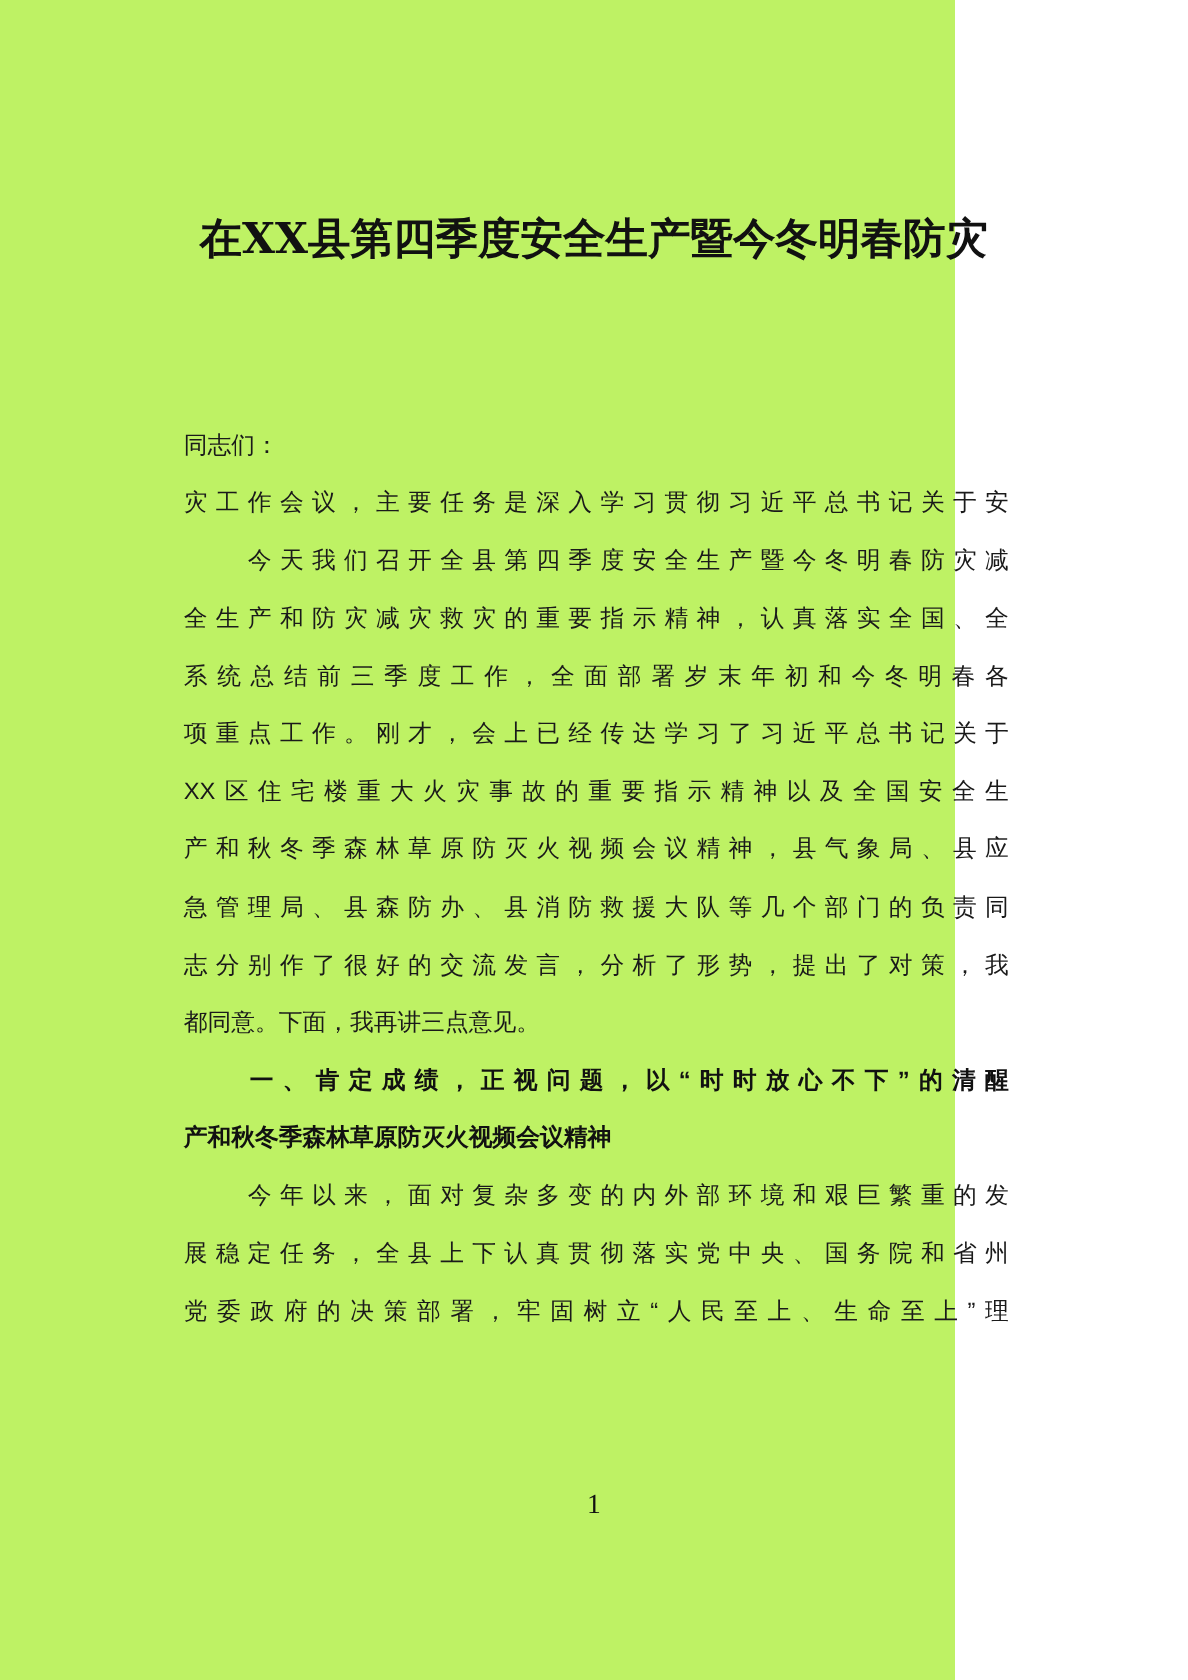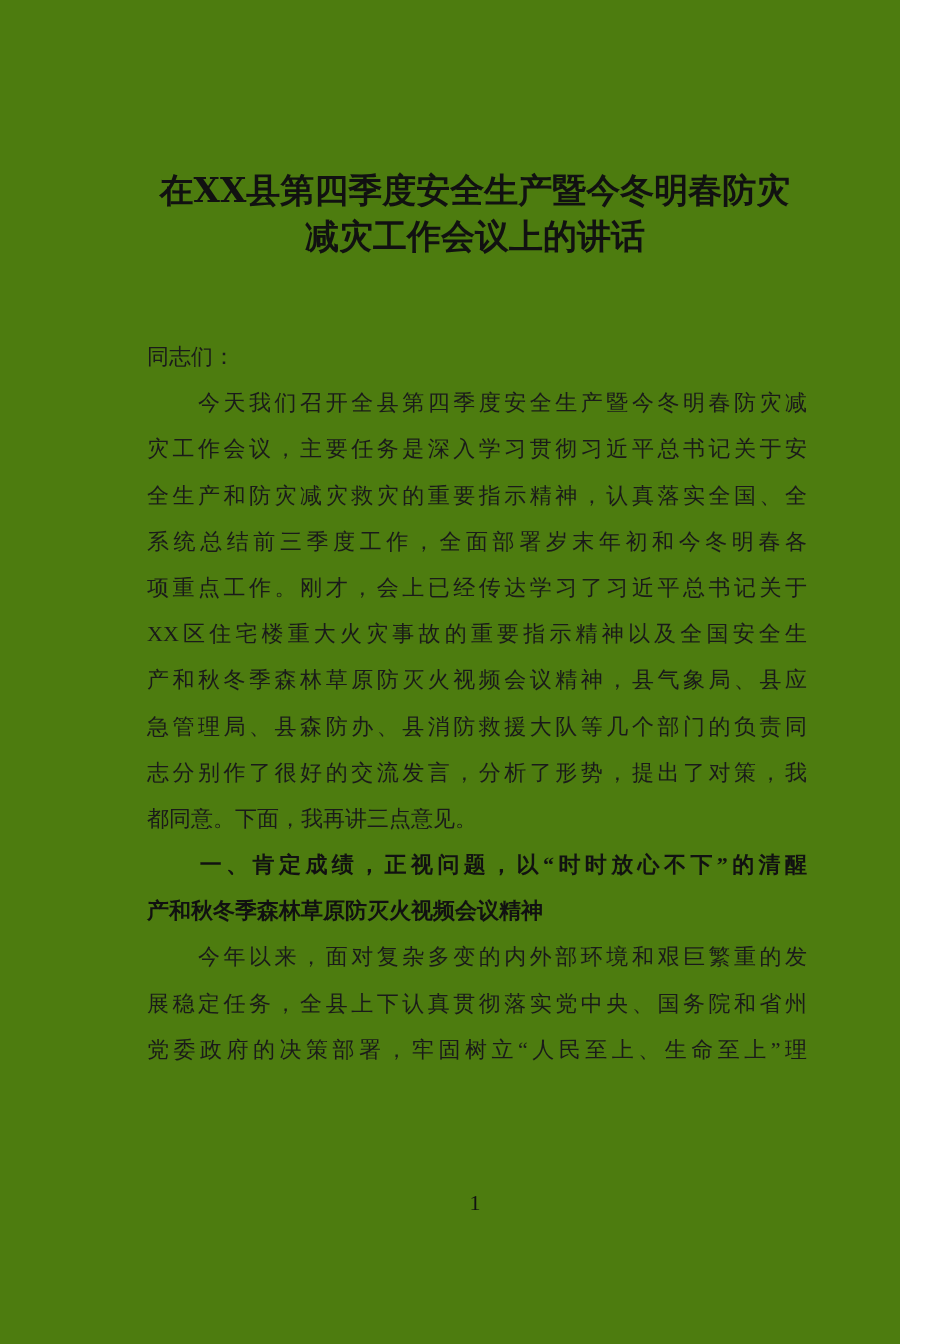--- a/index.html
+++ b/index.html
@@ -10,45 +10,45 @@
     body {
       width: 950px;
       height: 1344px;
       position: relative;
       overflow: hidden;
       color: #111111;
     }
     .page {
       position: absolute;
       left: 0; top: 0;
-      width: 900px;
+      width: 764px;
       height: 1344px;
-      background: #4d7c0f;
+      background: #bef264;
     }
     .title {
       position: absolute;
       left: 140px;
       width: 670px;
       text-align: center;
       font-family: "DejaVu Serif", "Liberation Serif", serif;
       font-weight: bold;
       font-size: 34px;
       letter-spacing: 0px;
       color: #111;
       white-space: nowrap;
     }
     .title.l1 { top: 168px; }
     .title.l2 { top: 214px; }
 
     .body-text {
       position: absolute;
       left: 147px;
       width: 660px;
-      font-family: Liberation Serif, serif;
-      font-size: 22px;
+      font-family: Liberation Sans, sans-serif;
+      font-size: 19px;
       line-height: 46.2px;
       color: #1a1a1a;
     }
     .line {
       height: 46.2px;
       white-space: nowrap;
       text-align: justify;
       text-align-last: justify;
     }
     .line.last {
@@ -71,28 +71,27 @@
       font-size: 22px;
       color: #111;
     }
   </style>
 </head>
 <body>
 
 <div class="page">
 
   <div class="title l1">在XX县第四季度安全生产暨今冬明春防灾</div>
-  <div class="title l2">减灾工作会议上的讲话</div>
 
   <div class="body-text" style="top:334px;">
     <div class="line short">同志们：</div>
 
     <div>
+      <div class="line">灾工作会议，主要任务是深入学习贯彻习近平总书记关于安</div>
       <div class="line">　　今天我们召开全县第四季度安全生产暨今冬明春防灾减</div>
-      <div class="line">灾工作会议，主要任务是深入学习贯彻习近平总书记关于安</div>
       <div class="line">全生产和防灾减灾救灾的重要指示精神，认真落实全国、全</div>
       <div class="line">系统总结前三季度工作，全面部署岁末年初和今冬明春各</div>
       <div class="line">项重点工作。刚才，会上已经传达学习了习近平总书记关于</div>
       <div class="line">XX区住宅楼重大火灾事故的重要指示精神以及全国安全生</div>
       <div class="line">产和秋冬季森林草原防灭火视频会议精神，县气象局、县应</div>
       <div class="line">急管理局、县森防办、县消防救援大队等几个部门的负责同</div>
       <div class="line">志分别作了很好的交流发言，分析了形势，提出了对策，我</div>
       <div class="line last">都同意。下面，我再讲三点意见。</div>
     </div>
 

